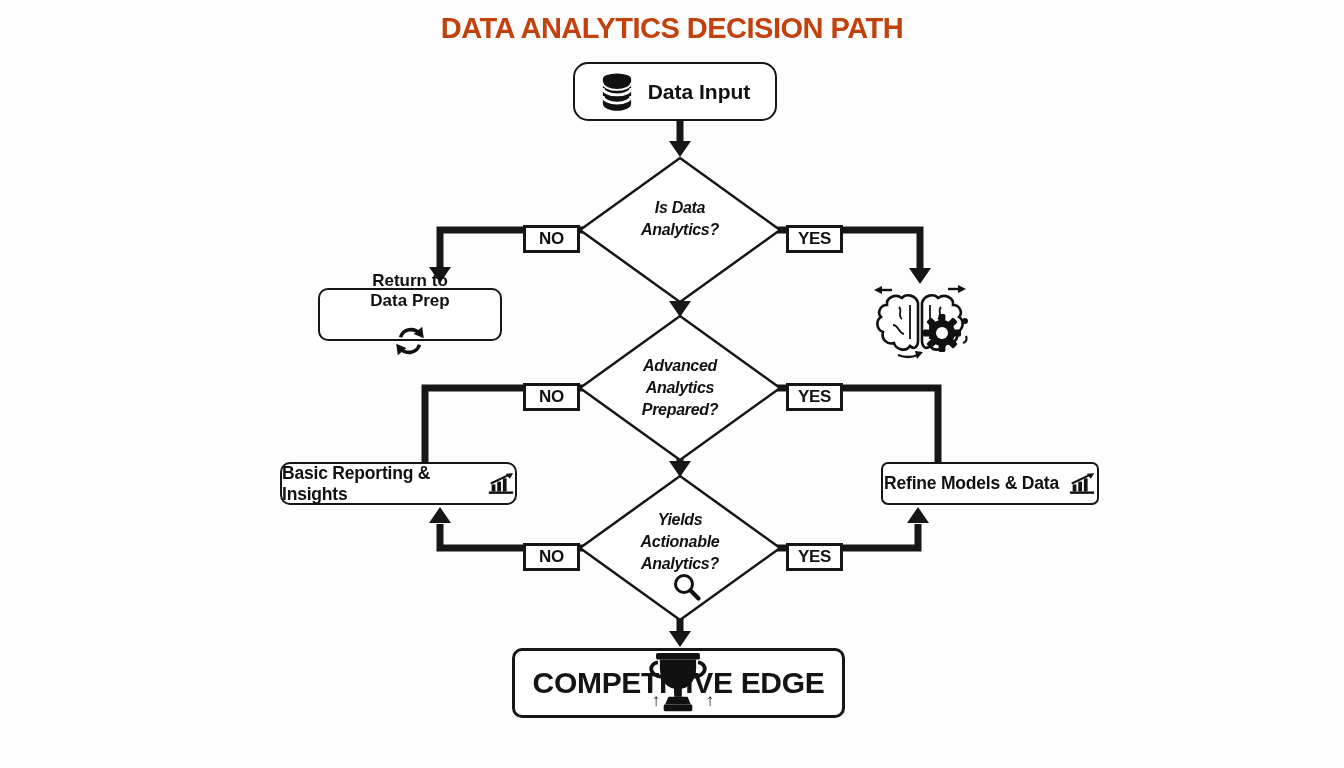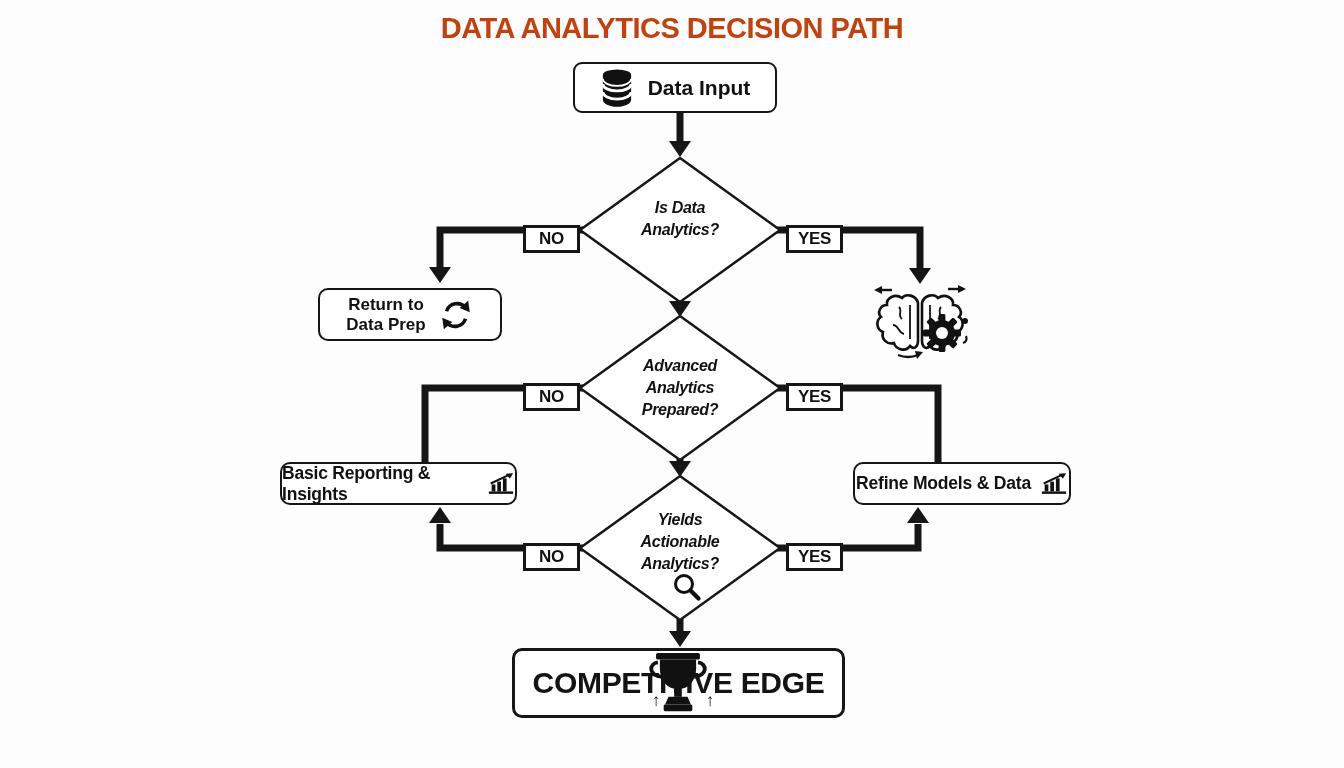--- a/index.html
+++ b/index.html
@@ -10,38 +10,38 @@
   .title{
     position:absolute;left:0;top:12px;width:100%;text-align:center;
     font-size:29px;font-weight:700;letter-spacing:-.5px;color:#c2410c;
   }
   svg.layer{position:absolute;left:0;top:0;}
   .node{
     position:absolute;background:#fff;border:2.5px solid #161616;
     display:flex;align-items:center;justify-content:center;box-sizing:border-box;
   }
   .rounded{border-radius:10px;}
-  .start-node{left:573px;top:62px;width:204px;height:51px;border-radius:9px;gap:14px;}
+  .start-node{left:573px;top:62px;width:204px;height:59px;border-radius:15px;gap:14px;}
   .start-label{font-size:21px;font-weight:700;}
   .tag{
     position:absolute;width:57px;height:28px;background:#fff;border:3px solid #161616;
     display:flex;align-items:center;justify-content:center;box-sizing:border-box;
     font-size:17px;font-weight:700;letter-spacing:-.3px;margin-top:9px;
   }
   .dtext{
     position:absolute;width:200px;text-align:center;font-size:16px;font-weight:700;
     line-height:22px;letter-spacing:-.3px;font-style:italic;
   }
   .dtext span{display:block;}
-  .return-node{left:318px;top:288px;width:184px;height:53px;gap:12px;}
+  .return-node{left:318px;top:288px;width:184px;height:53px;gap:12px;flex-direction:column;}
   .return-lines{font-size:17px;font-weight:700;line-height:20px;text-align:center;}
   .return-lines span{display:block;}
   .row-node{height:43px;gap:9px;font-size:17.5px;font-weight:700;letter-spacing:-.2px;}
   .basic-node{left:280px;top:462px;width:237px;}
-  .refine-node{left:853px;top:462px;width:218px;}
+  .refine-node{left:881px;top:462px;width:218px;border-radius:7px;}
   .edge-node{left:512px;top:648px;width:333px;height:70px;border-width:3px;}
   .edge-label{font-size:30px;font-weight:700;letter-spacing:-.3px;color:#141414;}
   .icon{display:inline-flex;align-items:center;justify-content:center;line-height:0;}
   .trophy-wrap{position:absolute;left:643px;top:651px;width:70px;height:63px;}
   .up-arrow{
     position:absolute;font-size:17px;font-weight:700;color:#111;top:691px;
     width:20px;text-align:center;line-height:20px;
   }
   .brain-wrap{position:absolute;left:868px;top:283px;width:104px;height:76px;}
   .mag-wrap{position:absolute;left:672px;top:572px;width:30px;height:30px;}

